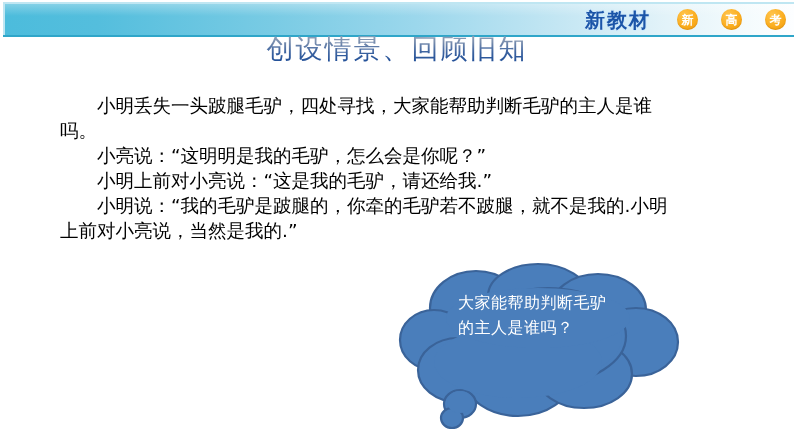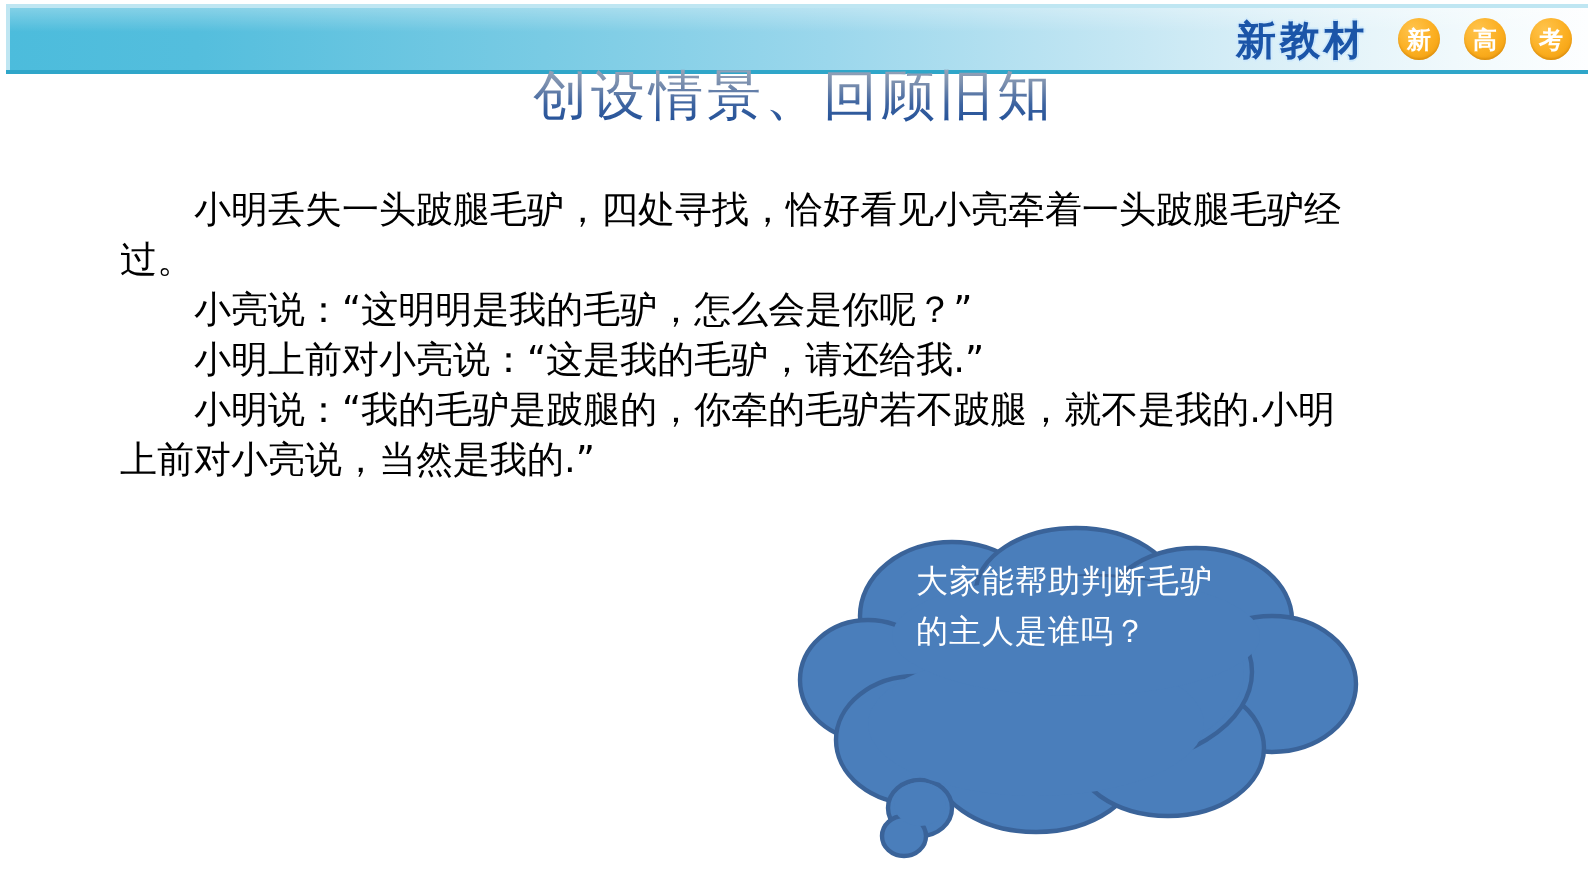--- a/index.html
+++ b/index.html
@@ -64,21 +64,21 @@
   }
 
   
   .brand {
     position: absolute;
     right: 8px;
     top: 3px;
     height: 29px;
     display: flex;
     align-items: center;
-    gap: 12px;
+    gap: 23px;
   }
   .brand-text {
     font-family: "DejaVu Sans", "Liberation Sans", sans-serif;
     font-size: 20px;
     font-weight: bold;
     letter-spacing: 2px;
     color: #1b55a8;
     text-shadow:
        1px 0 0 #cfe9fb, -1px 0 0 #cfe9fb,
        0 1px 0 #cfe9fb, 0 -1px 0 #cfe9fb;
@@ -147,21 +147,21 @@
   .cloud-svg {
     position: absolute;
     left: 0; top: 0;
     width: 290px;
     height: 180px;
     display: block;
   }
   .cloud-text {
     position: absolute;
     left: 60px;
-    top: 16px;
+    top: 28px;
     width: 152px;
     font-family: "DejaVu Sans", "Liberation Sans", sans-serif;
     font-size: 16px;
     line-height: 25px;
     color: #ffffff;
     letter-spacing: 0.5px;
     word-break: break-all;
   }
 </style>
 </head>
@@ -177,21 +177,21 @@
       <span class="brand-text">新教材</span>
       <span class="badge">新</span>
       <span class="badge">高</span>
       <span class="badge">考</span>
     </div>
   </div>
 
   <div class="slide-title">创设情景、回顾旧知</div>
 
   <div class="body-text">
-    <p class="para">小明丢失一头跛腿毛驴，四处寻找，恰好看见小亮牵着一头跛腿毛驴经过。</p>
+    <p class="para">小明丢失一头跛腿毛驴，四处寻找，大家能帮助判断毛驴的主人是谁吗。</p>
     <p class="para">小亮说：“这明明是我的毛驴，怎么会是你呢？”</p>
     <p class="para">小明上前对小亮说：“这是我的毛驴，请还给我.”</p>
     <p class="para">小明说：“我的毛驴是跛腿的，你牵的毛驴若不跛腿，就不是我的.小明上前对小亮说，当然是我的.”</p>
   </div>
 
   <div class="cloud-wrap">
     <svg class="cloud-svg" viewBox="0 0 290 180">
       <g fill="#4a7ebb" stroke="#3a6399" stroke-width="2.2">
 
         <ellipse cx="78" cy="46" rx="46" ry="37"></ellipse>

